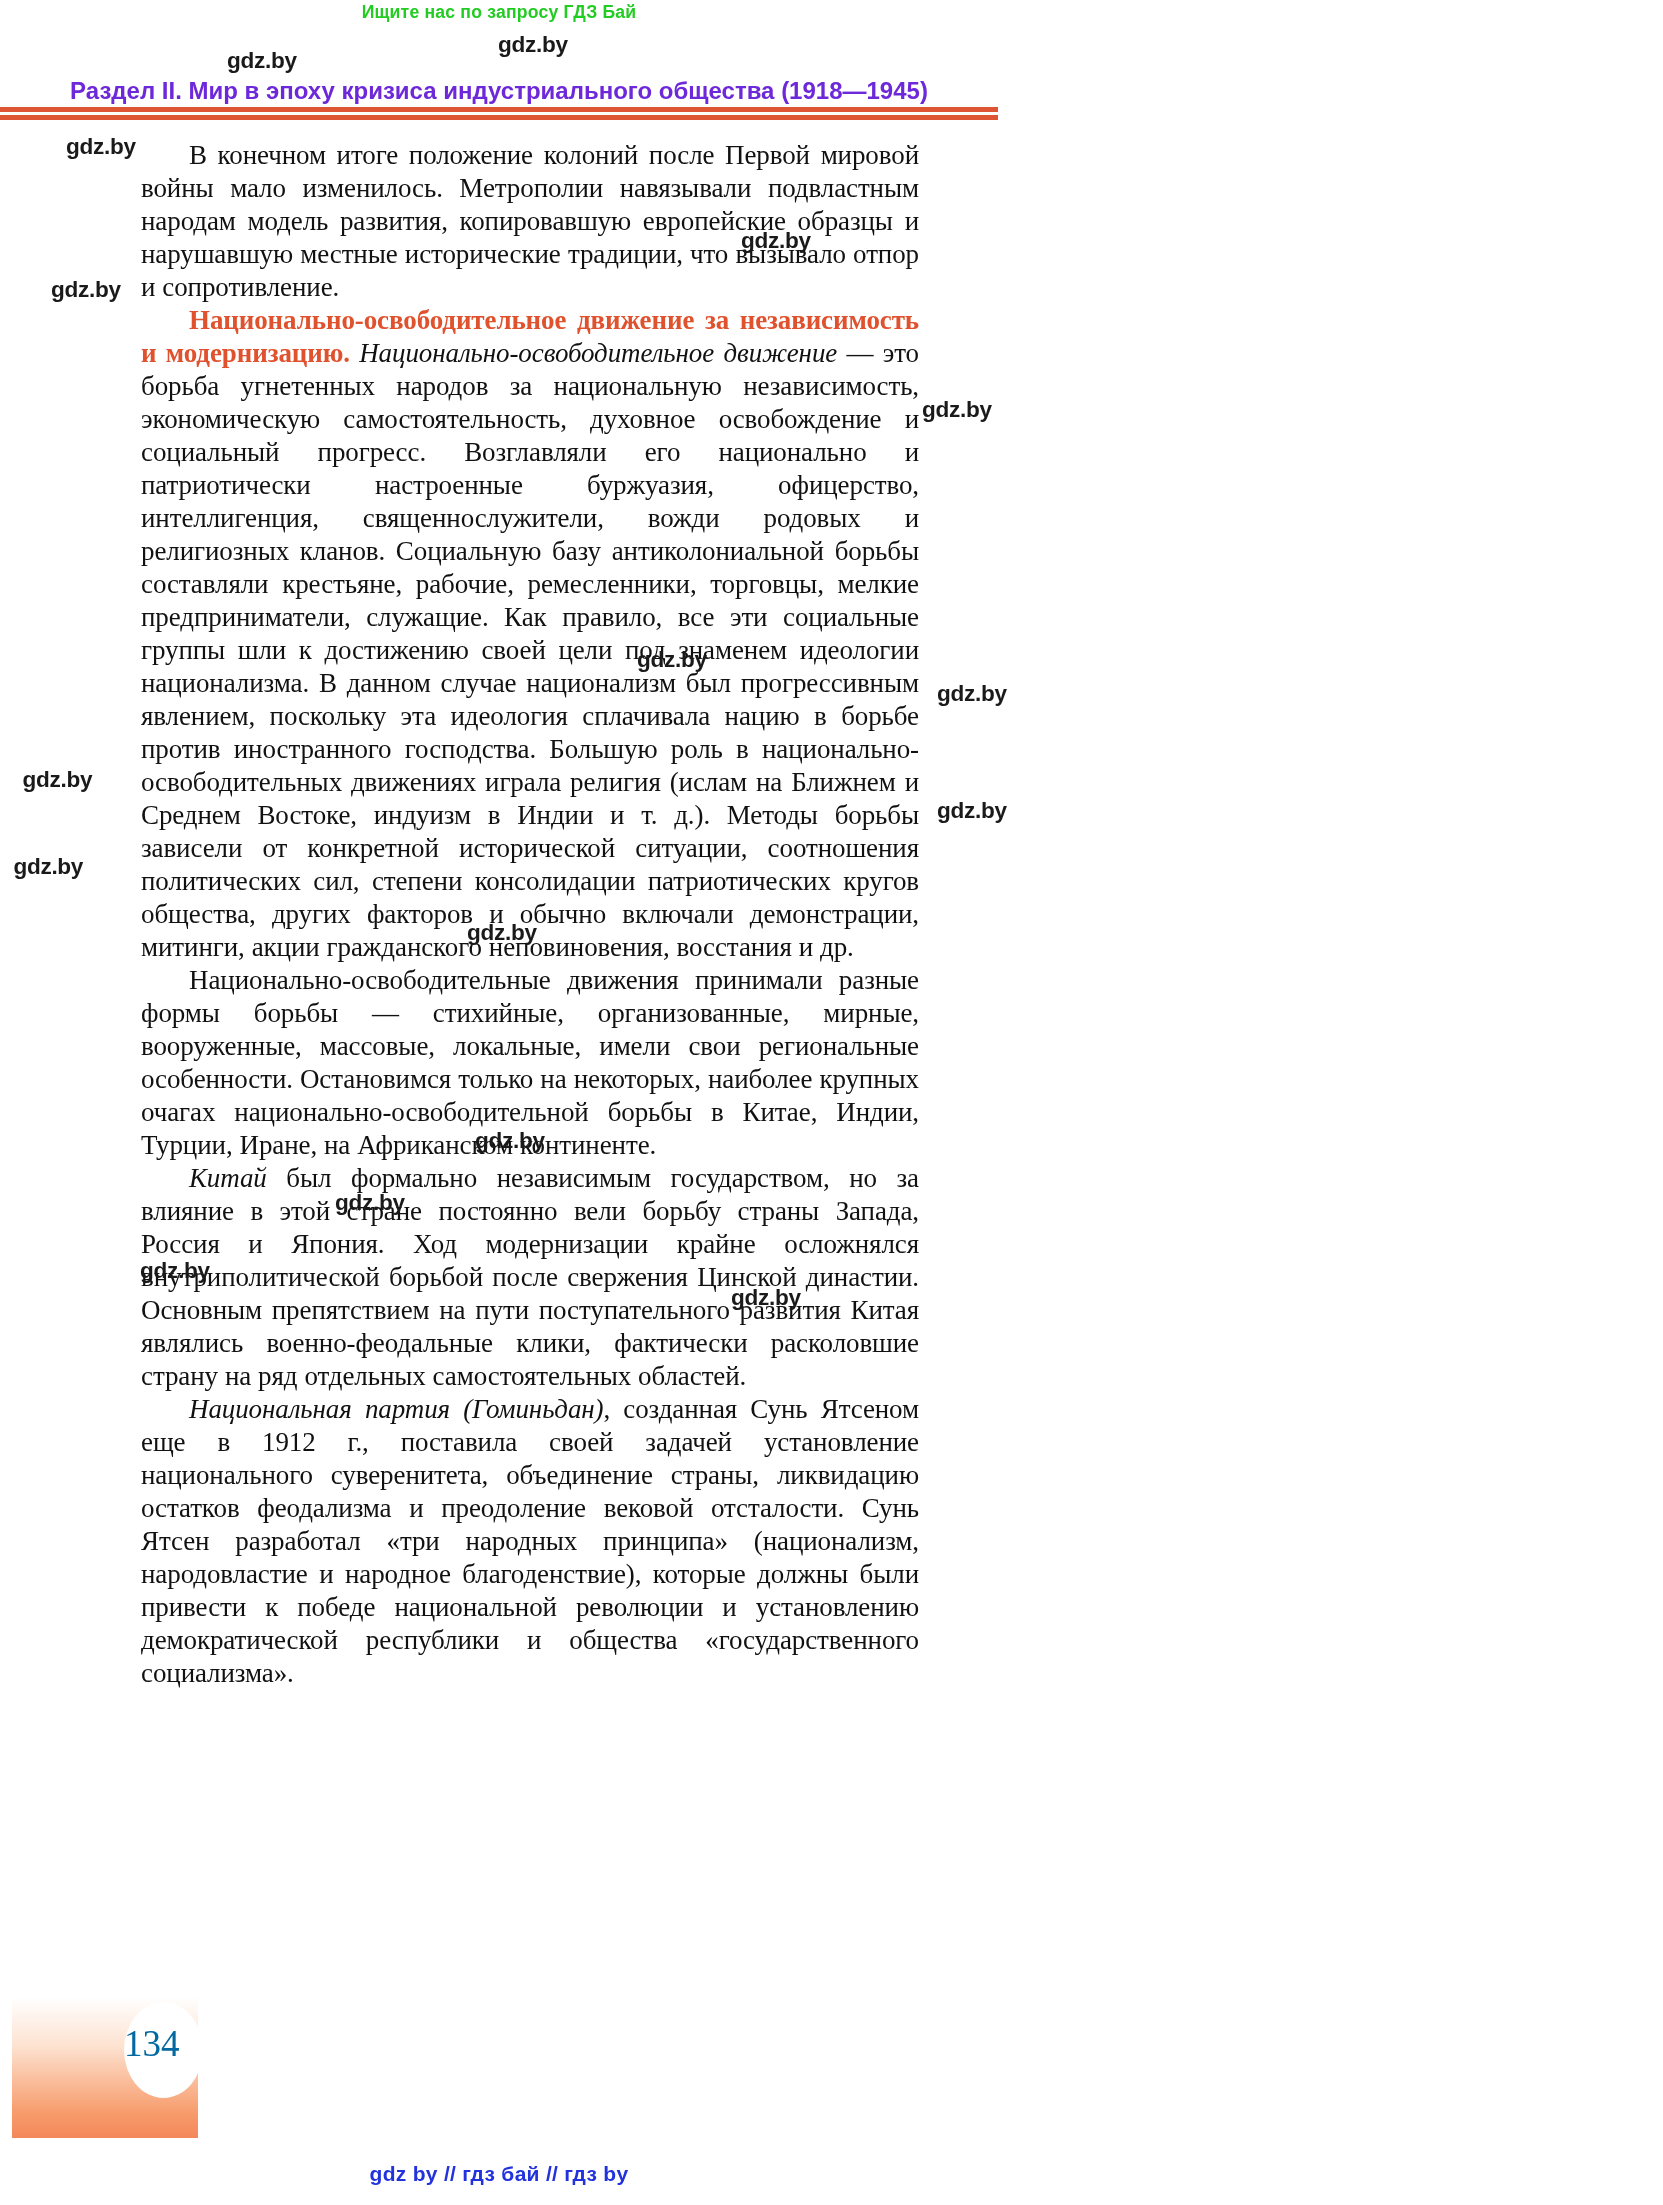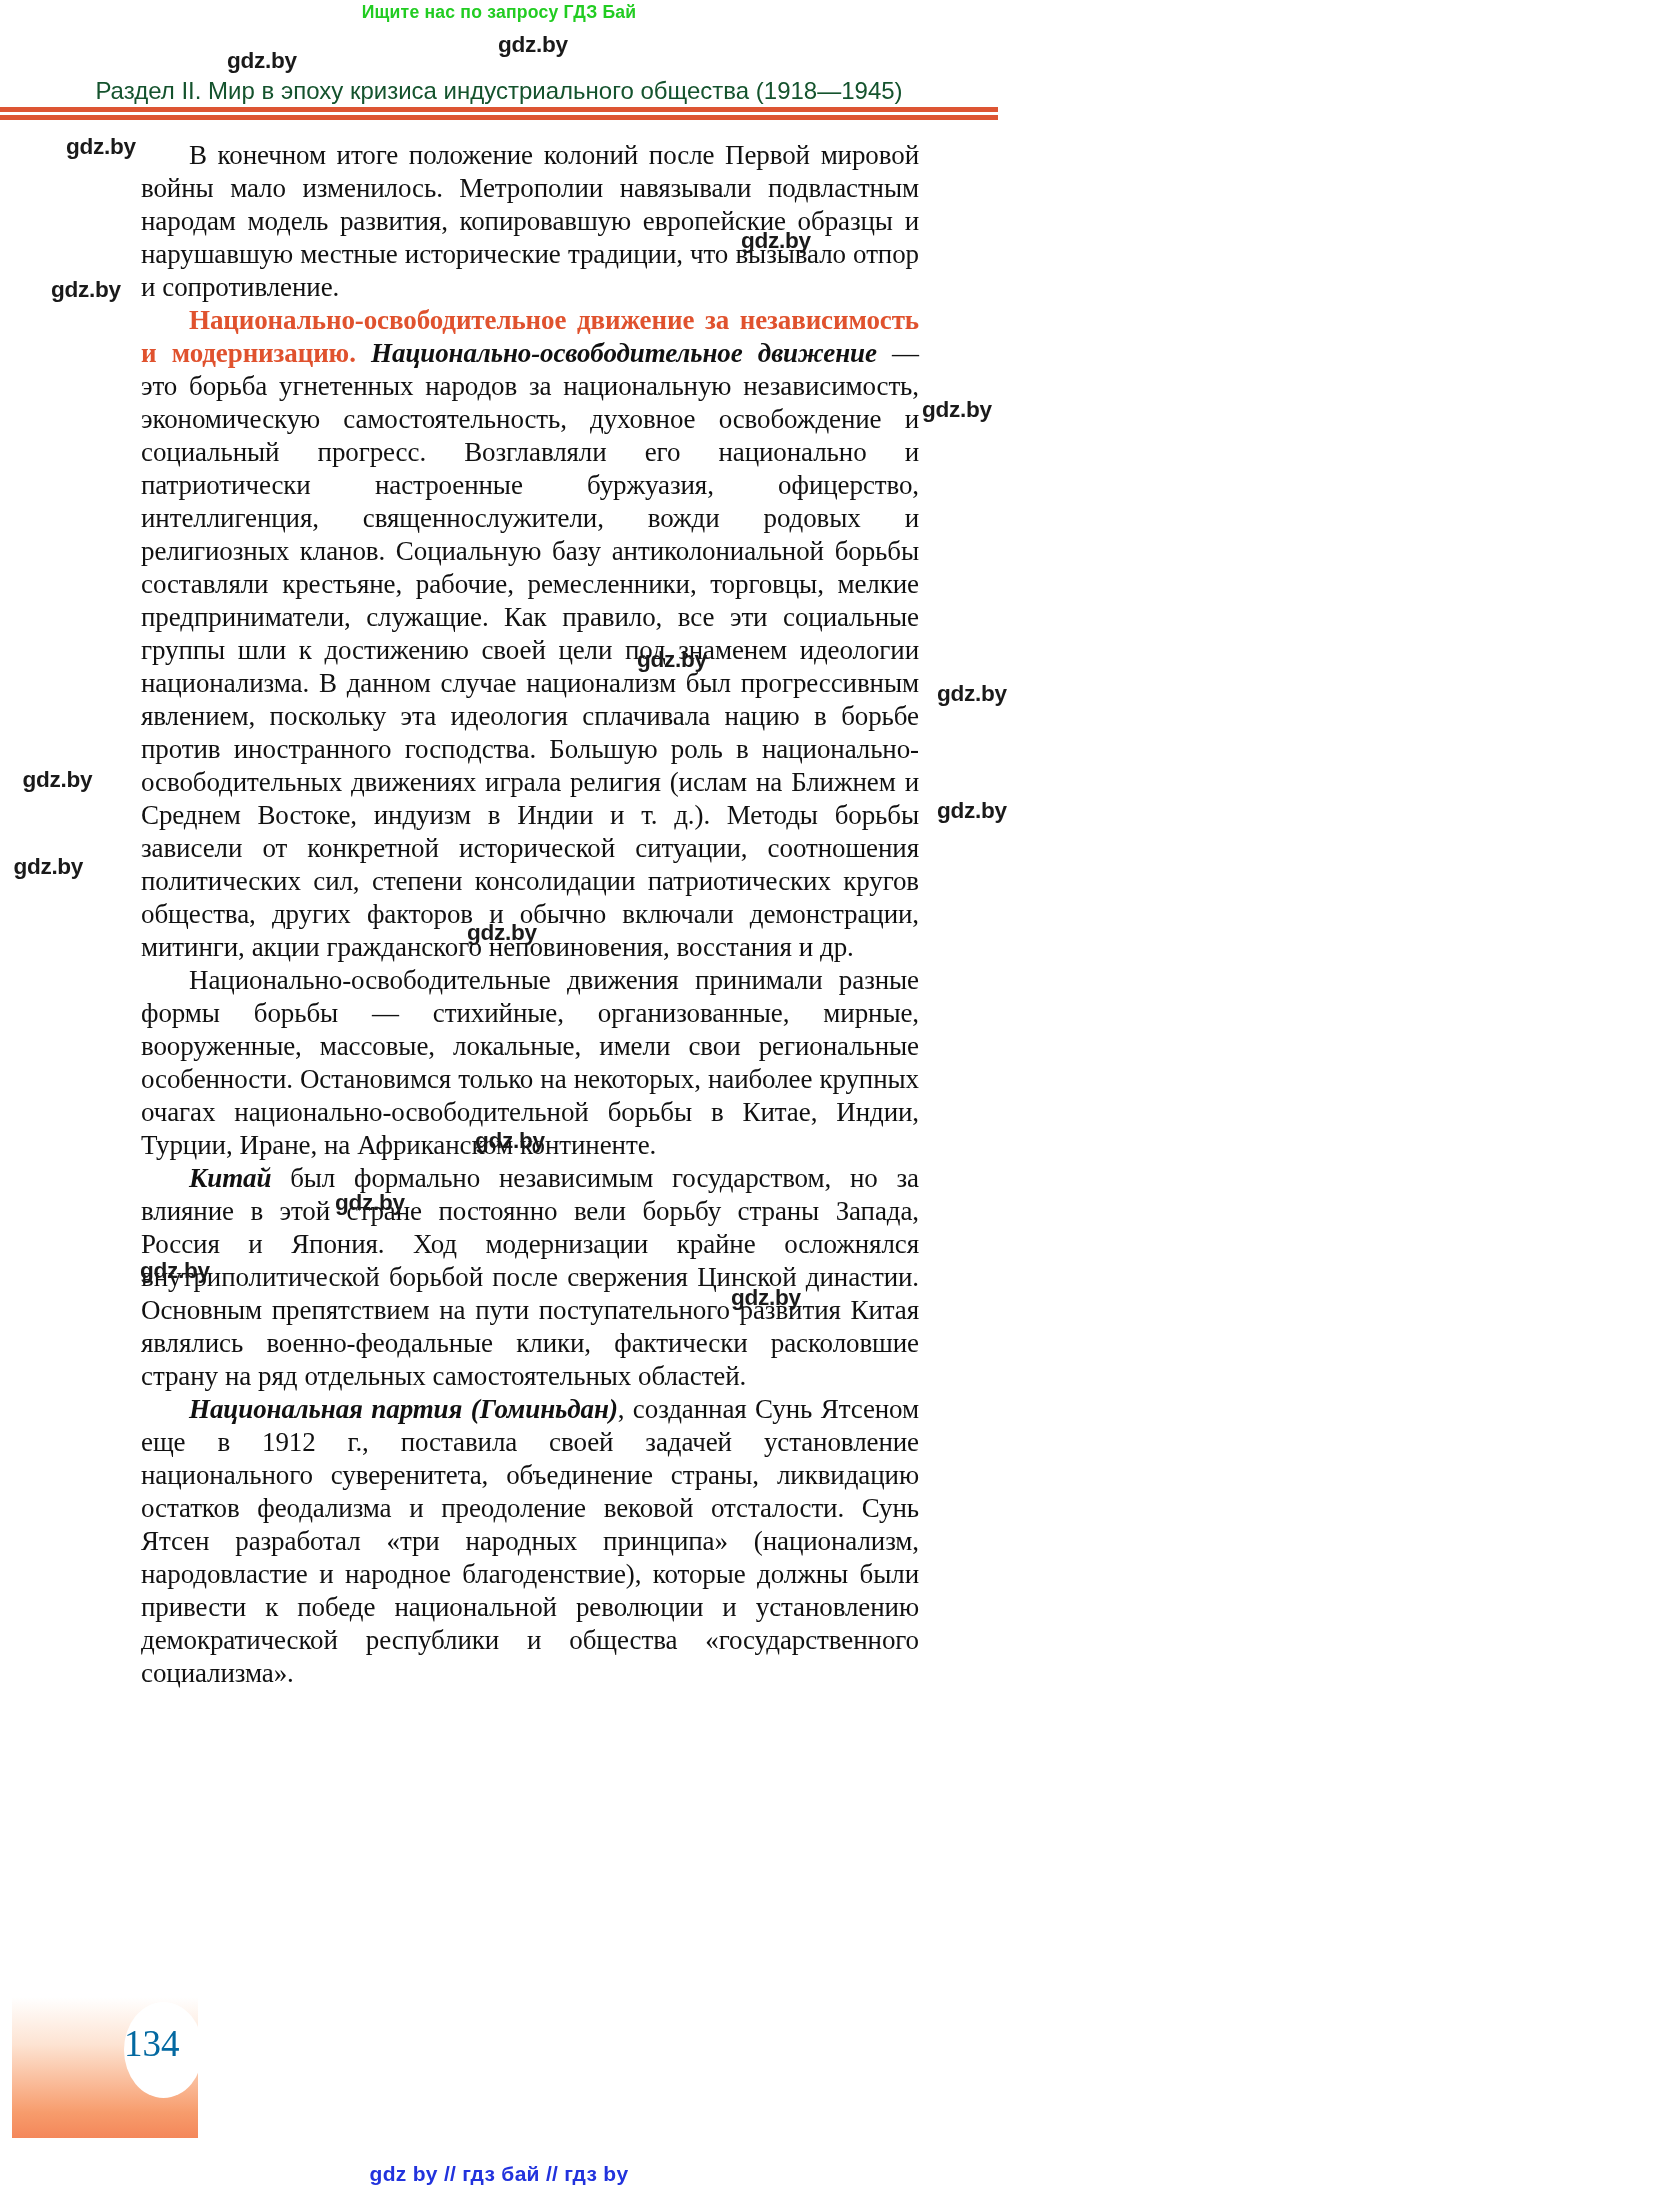--- a/index.html
+++ b/index.html
@@ -50,22 +50,22 @@
 
   
   .runhead {
     position: absolute;
     top: 77px;
     left: 0;
     width: 998px;
     text-align: center;
     font-family: "Liberation Sans", sans-serif;
     font-size: 24px;
-    font-weight: 400;
-    color: #14532d;
+    font-weight: 700;
+    color: #6d28d9;
     white-space: nowrap;
   }
 
   .rule-wrap {
     position: absolute;
     top: 107px;
     left: 0;
     width: 998px;
     height: 11.7px;
   }
@@ -97,21 +97,21 @@
     letter-spacing: -0.1px;
     word-spacing: 0.3px;
   }
 
   .hl {
     color: #e0522e;
     font-weight: 700;
   }
   .it {
     font-style: italic;
-    font-weight: 700;
+    font-weight: 400;
   }
 
   
   .pagenum-block {
     position: absolute;
     left: 11.7px;
     top: 1997px;
     width: 186px;
     height: 141px;
     background: linear-gradient(to bottom, #ffffff 0%, #fde3d2 34%, #f79c6c 82%, #f4875a 100%);

